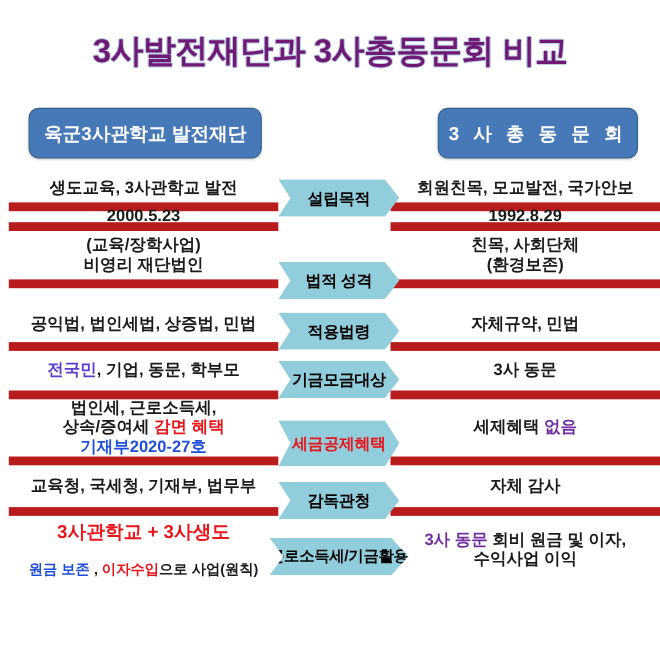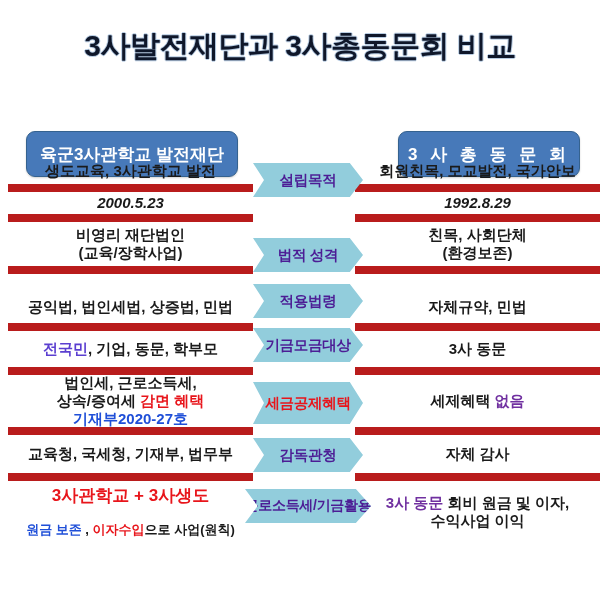--- a/index.html
+++ b/index.html
@@ -10,38 +10,37 @@
     overflow:hidden;
     position:relative;
   }
   .page{position:relative;width:600px;height:600px;box-sizing:border-box;}
 
   
   .title{
     position:absolute;left:0;top:26px;width:600px;
     text-align:center;
     font-size:30px;font-weight:bold;letter-spacing:-0.5px;
-    color:#0f172a;
+    color:#701a75;
     text-shadow:
       1px 0 0 #b9cde3,-1px 0 0 #b9cde3,
       0 1px 0 #b9cde3,0 -1px 0 #b9cde3;
     white-space:nowrap;
   }
 
   
   .hdr{
     position:absolute;top:98px;height:44px;
     background:#4779b9;
     border:1px solid #35628f;
     border-radius:9px;
     color:#ffffff;
     font-size:17px;font-weight:bold;
     display:flex;align-items:center;justify-content:center;
     box-shadow:0 1px 2px rgba(0,0,0,.18);
-    margin-top:33px;
   }
   .hdr-left{left:26px;width:210px;}
   .hdr-right{left:398px;width:180px;letter-spacing:4px;}
 
   
   .col{position:absolute;top:158px;width:245px;}
   .col-left{left:8px;}
   .col-right{left:355px;}
 
   .row{
@@ -50,42 +49,42 @@
     display:flex;align-items:center;justify-content:center;
     text-align:center;
     font-size:15px;font-weight:bold;color:#1a1a1a;
     line-height:1.22;
     padding:0 4px;
   }
   .row.last{border-bottom:none;}
   .row span{display:inline;}
 
   .h-34{height:34px;}
-  .h-30{height:30px;font-style:italic;}
+  .h-30{height:18px;}
   .h-40{height:40px;margin-top:17px;}
   .h-44{height:44px;}
   .h-52{height:52px;}
   .h-62{height:62px;}
   .h-72{height:60px;}
   .h-46{height:46px;}
 
   .sm{font-size:13px;}
   .blue{color:#1f4fd8;}
   .red{color:#e8151b;}
   .purple{color:#7030a0;}
   .violet{color:#5b3fd0;}
 
   
   .chev{
     position:absolute;left:253px;width:110px;height:34px;
     background:#92cddc;
     -webkit-clip-path:polygon(0 0,88% 0,100% 50%,88% 100%,0 100%,10% 50%);
     clip-path:polygon(0 0,88% 0,100% 50%,88% 100%,0 100%,10% 50%);
     display:flex;align-items:center;justify-content:center;
-    font-size:14.5px;font-weight:bold;color:#4c1d95;
+    font-size:14.5px;font-weight:bold;color:#000000;
     letter-spacing:-0.3px;white-space:nowrap;
   }
   .chev.wide{left:245px;width:126px;font-size:14px;}
   .chev-red{color:#e8151b;}
 </style>
 </head>
 <body>
 
 <div class="page">
 
@@ -99,22 +98,22 @@
     <div class="row h-34">
       <span>생도교육, 3사관학교 발전</span>
     </div>
 
     <div class="row h-30">
       <span>2000.5.23</span>
     </div>
 
     <div class="row h-52">
       <div>
+        <div>(교육/장학사업)</div>
         <div>비영리 재단법인</div>
-        <div>(교육/장학사업)</div>
       </div>
     </div>
 
     <div class="row h-40">
       <span>공익법, 법인세법, 상증법, 민법</span>
     </div>
 
     <div class="row h-44">
       <div>
         <span class="violet">전국민</span><span>, 기업, 동문, 학부모</span>

